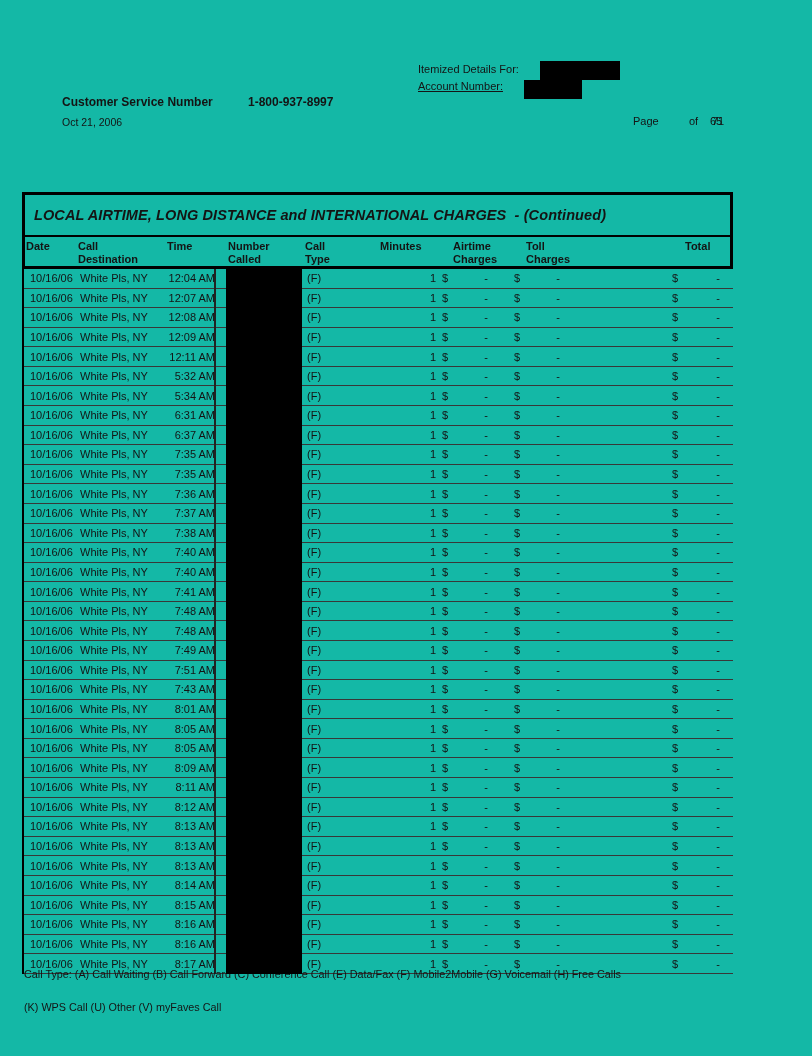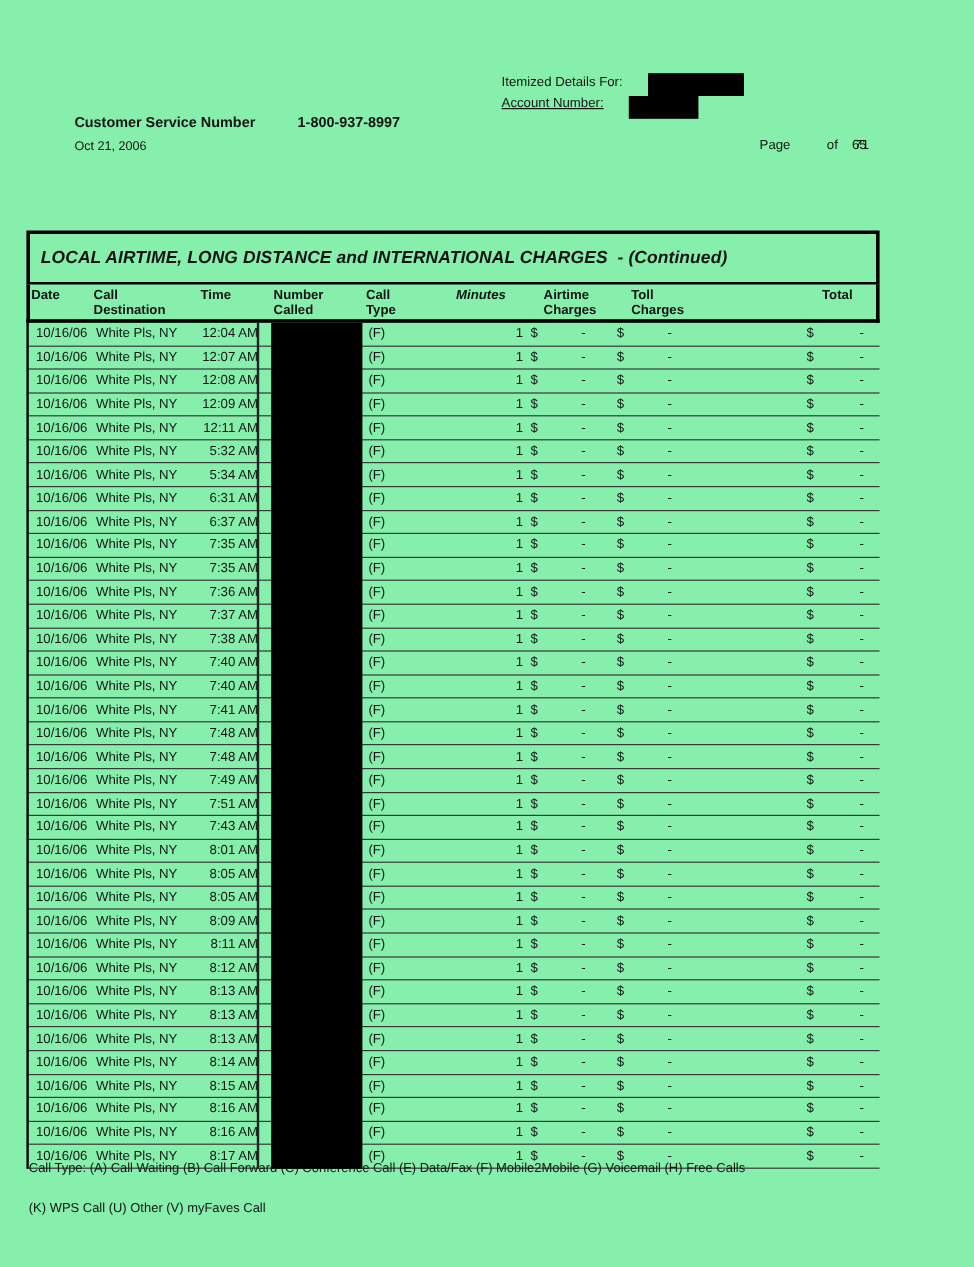--- a/index.html
+++ b/index.html
@@ -1,20 +1,20 @@
 <!DOCTYPE html>
 <html><head>
 <meta charset="utf-8">
 <style>
   html, body { margin:0; padding:0; }
   body { background:#e8e8e8; }
   .page {
     position:relative;
     width:812px; height:1056px;
-    background:#86efac;
+    background:#14b8a6;
     font-family:"Liberation Sans", sans-serif;
     color:#141414;
     overflow:hidden;
     margin:0 auto;
   }
   .abs { position:absolute; }
 
   
   .lbl-small { font-size:11px; }
   .redaction { background:#000; position:absolute; }
@@ -42,21 +42,21 @@
     height:32px;
     position:relative;
     font-weight:bold; font-size:11px; line-height:13px;
   }
   .col-h { position:absolute; top:3px; white-space:pre-line; }
   .col-h.c0 { left:1px; }
   .col-h.c1 { left:53px; }
   .col-h.c2 { left:142px; }
   .col-h.c3 { left:203px; }
   .col-h.c4 { left:280px; }
-  .col-h.c5 { left:355px;font-style:italic; }
+  .col-h.c5 { left:355px; }
   .col-h.c6 { left:428px; }
   .col-h.c7 { left:501px; }
   .col-h.c8 { left:660px; }
 
   .tbody {
     position:relative;
     border-left:2px solid #000;
     height:705px;
     display:flex; flex-direction:column;
   }

